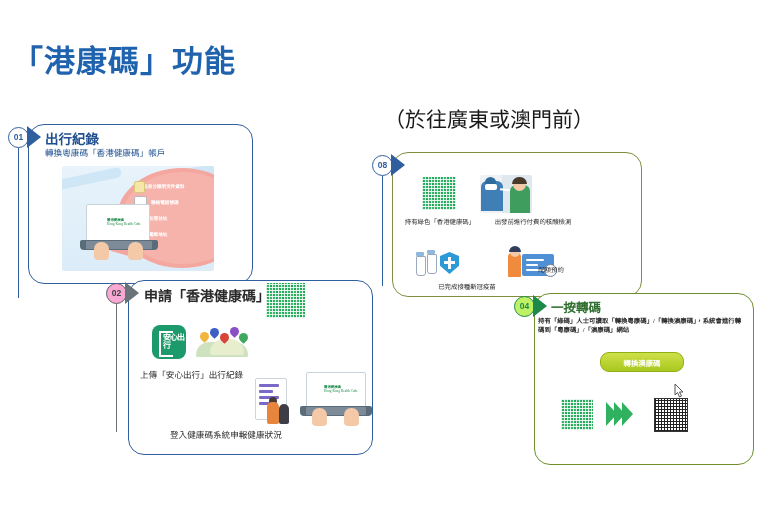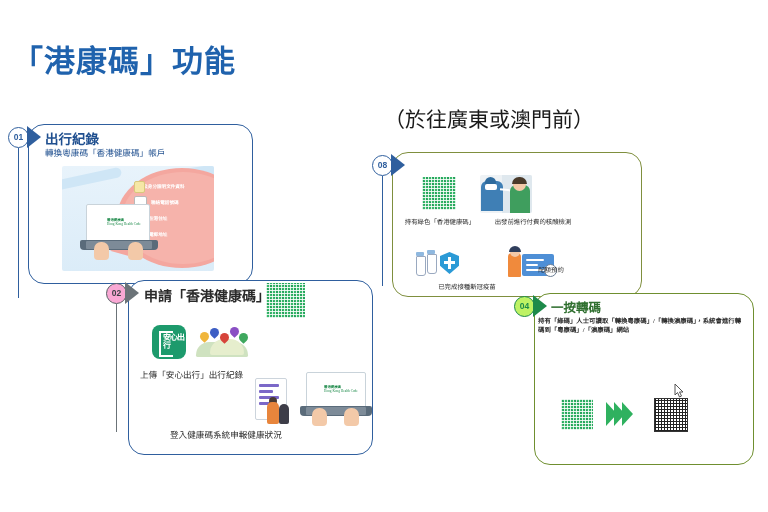--- a/index.html
+++ b/index.html
@@ -346,20 +346,21 @@
   <div class="card olive2" id="card-04"></div>
 
   <div class="step green" id="step-04">
     <div class="circ">04</div>
     <div class="tri"></div>
   </div>
 
   <div class="c-title" id="t04">一按轉碼</div>
   <div id="b04">持有「綠碼」人士可讀取「轉換粵康碼」/「轉換澳康碼」，系統會進行轉碼到「粵康碼」/「澳康碼」網站</div>
 
+  <div class="btn04" id="btn04a">轉換澳康碼</div>
 
   <svg id="cursor04" viewBox="0 0 16 18">
     <path d="M3 1 L3 12 L5.5 9.5 L7.5 14 L9.5 13 L7.5 9 L11 9 Z" fill="#ffffff" stroke="#555" stroke-width="1"></path>
   </svg>
 
   <div class="qr" id="qr04"></div>
   <div id="chev04">
     <div class="chev"></div>
     <div class="chev"></div>
     <div class="chev"></div>

